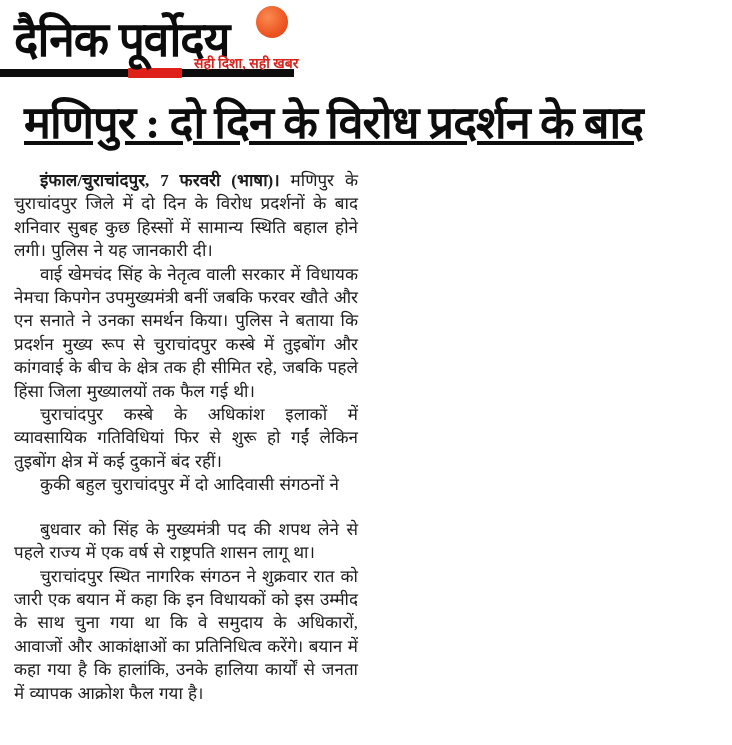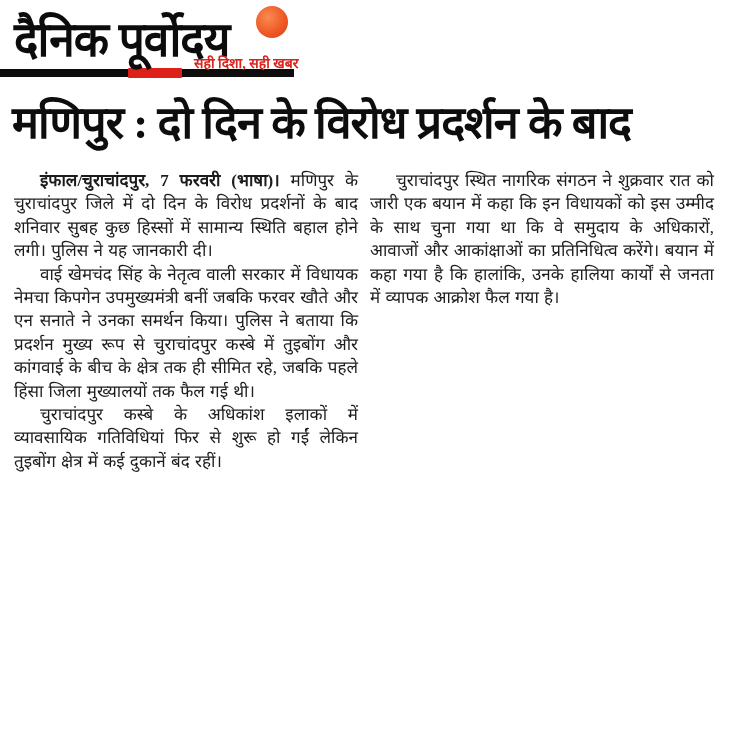--- a/index.html
+++ b/index.html
@@ -64,37 +64,39 @@
     left: 128px;
     top: 68px;
     width: 54px;
     height: 10px;
     background: #dd2018;
     border-radius: 1px;
   }
 
   
   .headline {
-    padding: 8px 12px 0 12px;
+    padding: 8px 12px 0 24px;
     color: #0d0d0d;
+    text-decoration: underline;
   }
   .headline .hl-line {
     display: block;
     font-size: 45px;
     font-weight: bold;
     line-height: 71px;
     letter-spacing: -1px;
     white-space: nowrap;
   }
 
   
   .article {
     display: flex;
-    gap: 12px;
+    gap: 21px;
     padding: 10px 14px 0 14px;
+    flex-direction: column;
   }
   .col {
     width: 344px;
   }
   .col p {
     margin: 0;
     font-size: 17px;
     line-height: 23.4px;
     color: #1c1c1c;
     text-align: justify;
@@ -117,17 +119,19 @@
 
 <h1 class="headline" style="margin:0;">
   <span class="hl-line">मणिपुर : दो दिन के विरोध प्रदर्शन के बाद</span>
 </h1>
 
 <main class="article">
   <div class="col">
     <p><span class="dateline">इंफाल/चुराचांदपुर, 7 फरवरी (भाषा)।</span> <span>मणिपुर के चुराचांदपुर जिले में दो दिन के विरोध प्रदर्शनों के बाद शनिवार सुबह कुछ हिस्सों में सामान्य स्थिति बहाल होने लगी। पुलिस ने यह जानकारी दी।</span></p>
     <p>वाई खेमचंद सिंह के नेतृत्व वाली सरकार में विधायक नेमचा किपगेन उपमुख्यमंत्री बनीं जबकि फरवर खौते और एन सनाते ने उनका समर्थन किया। पुलिस ने बताया कि प्रदर्शन मुख्य रूप से चुराचांदपुर कस्बे में तुइबोंग और कांगवाई के बीच के क्षेत्र तक ही सीमित रहे, जबकि पहले हिंसा जिला मुख्यालयों तक फैल गई थी।</p>
     <p>चुराचांदपुर कस्बे के अधिकांश इलाकों में व्यावसायिक गतिविधियां फिर से शुरू हो गईं लेकिन तुइबोंग क्षेत्र में कई दुकानें बंद रहीं।</p>
+    <p>कुकी बहुल चुराचांदपुर में दो आदिवासी संगठनों ने</p>
   </div>
   <div class="col">
+    <p>बुधवार को सिंह के मुख्यमंत्री पद की शपथ लेने से पहले राज्य में एक वर्ष से राष्ट्रपति शासन लागू था।</p>
     <p>चुराचांदपुर स्थित नागरिक संगठन ने शुक्रवार रात को जारी एक बयान में कहा कि इन विधायकों को इस उम्मीद के साथ चुना गया था कि वे समुदाय के अधिकारों, आवाजों और आकांक्षाओं का प्रतिनिधित्व करेंगे। बयान में कहा गया है कि हालांकि, उनके हालिया कार्यों से जनता में व्यापक आक्रोश फैल गया है।</p>
   </div>
 </main>
 
 </body></html>

